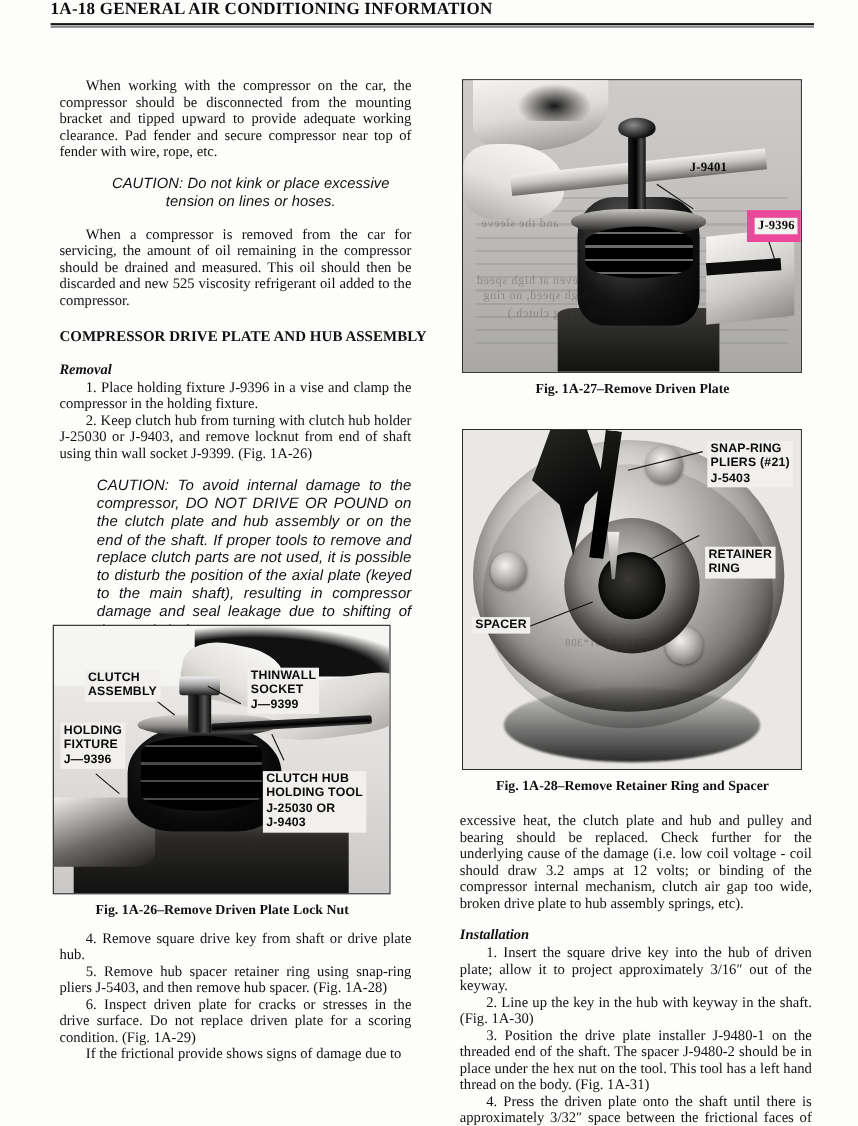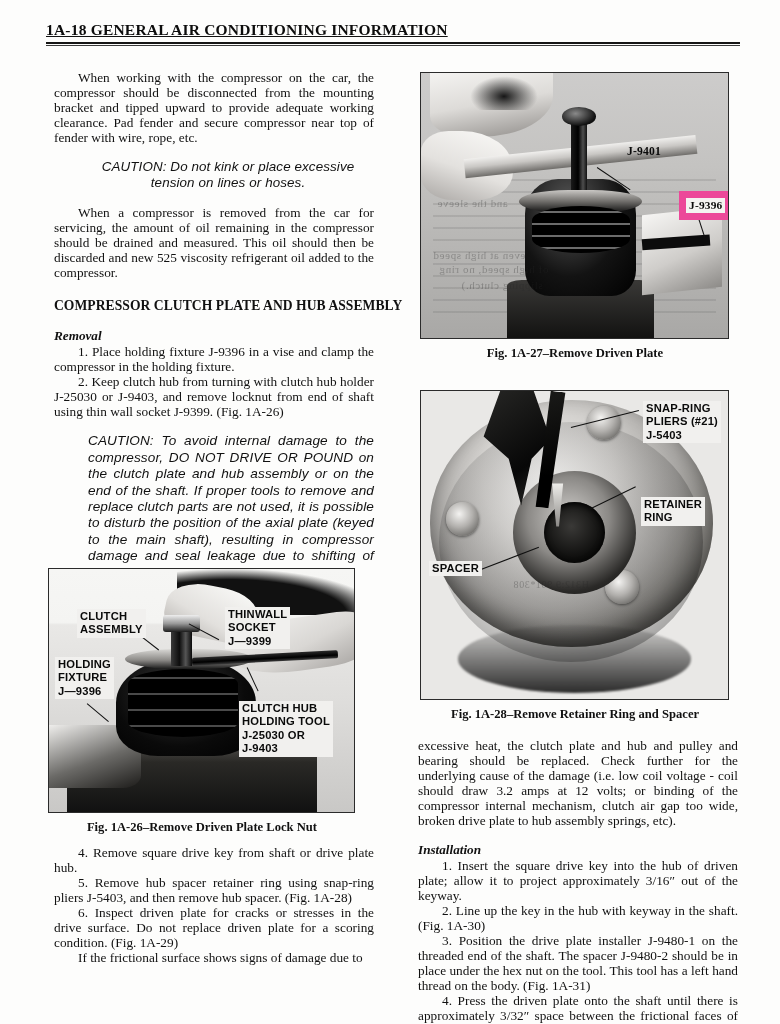--- a/index.html
+++ b/index.html
@@ -15,23 +15,22 @@
     background: #fdfdfc;
     overflow: hidden;
     font-family: "Liberation Serif", serif;
     color: #111111;
   }
 
   
   .page-header {
     position: absolute;
     left: 46px;
-    top: 21px;
+    top: 0;
     width: 694px;
-    text-decoration: underline;
   }
   .page-header .hdr-text {
     font-family: "Liberation Serif", serif;
     font-weight: bold;
     font-size: 15.5px;
     letter-spacing: 0.2px;
     white-space: nowrap;
     color: #0d0d0d;
   }
   .page-header .hdr-rule {
@@ -365,21 +364,21 @@
     <div class="gap-md"></div>
 
     <p class="caution c1">CAUTION: Do not kink or place excessive tension on lines or hoses.</p>
 
     <div class="gap-md"></div>
 
     <p class="body">When a compressor is removed from the car for servicing, the amount of oil remaining in the compressor should be drained and measured. This oil should then be discarded and new 525 viscosity refrigerant oil added to the compressor.</p>
 
     <div class="gap-lg"></div>
 
-    <h2 class="sect">COMPRESSOR CLUTCH PLATE AND HUB ASSEMBLY</h2>
+    <h2 class="sect">COMPRESSOR DRIVE PLATE AND HUB ASSEMBLY</h2>
 
     <div class="gap-md"></div>
 
     <h3 class="sub">Removal</h3>
 
     <p class="body">1. Place holding fixture J-9396 in a vise and clamp the compressor in the holding fixture.</p>
     <p class="body">2. Keep clutch hub from turning with clutch hub holder J-25030 or J-9403, and remove locknut from end of shaft using thin wall socket J-9399. (Fig. 1A-26)</p>
 
     <div class="gap-md"></div>
 
@@ -421,21 +420,21 @@
 J-25030 OR
 J-9403</div>
     </div>
     <div class="fig-cap">Fig. 1A-26–Remove Driven Plate Lock Nut</div>
   </div>
 
   <div class="col" style="left:54px; top:845px; width:320px;">
     <p class="body">4. Remove square drive key from shaft or drive plate hub.</p>
     <p class="body">5. Remove hub spacer retainer ring using snap-ring pliers J-5403, and then remove hub spacer. (Fig. 1A-28)</p>
     <p class="body">6. Inspect driven plate for cracks or stresses in the drive surface. Do not replace driven plate for a scoring condition. (Fig. 1A-29)</p>
-    <p class="body">If the frictional surface shows signs of damage due to</p>
+    <p class="body">If the frictional provide shows signs of damage due to</p>
   </div>
 
   <div class="figure" style="left:420px; top:72px; width:310px;">
     <div class="fig-frame" style="width:307px; height:265px;">
       <div class="photo">
         <div class="f27-bg"></div>
         <div class="f27-ghost"></div>
         <div class="f27-handTop"></div>
         <div class="f27-smudge"></div>
         <div class="f27-handL"></div>

